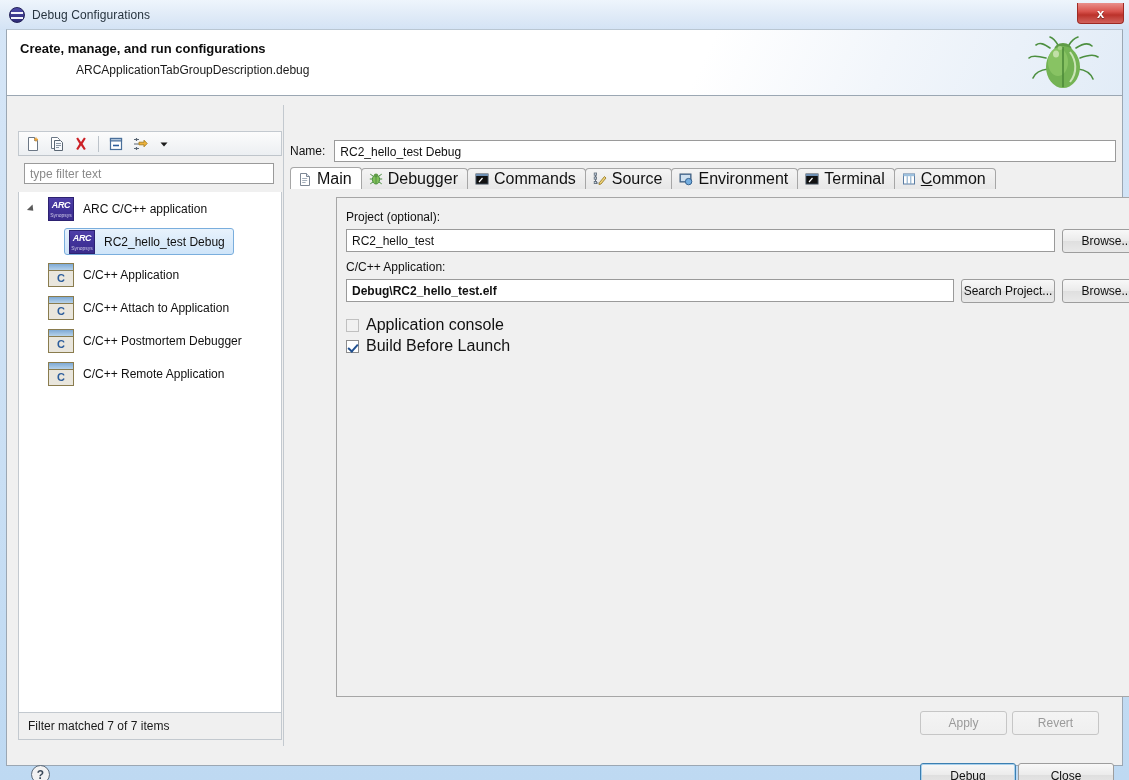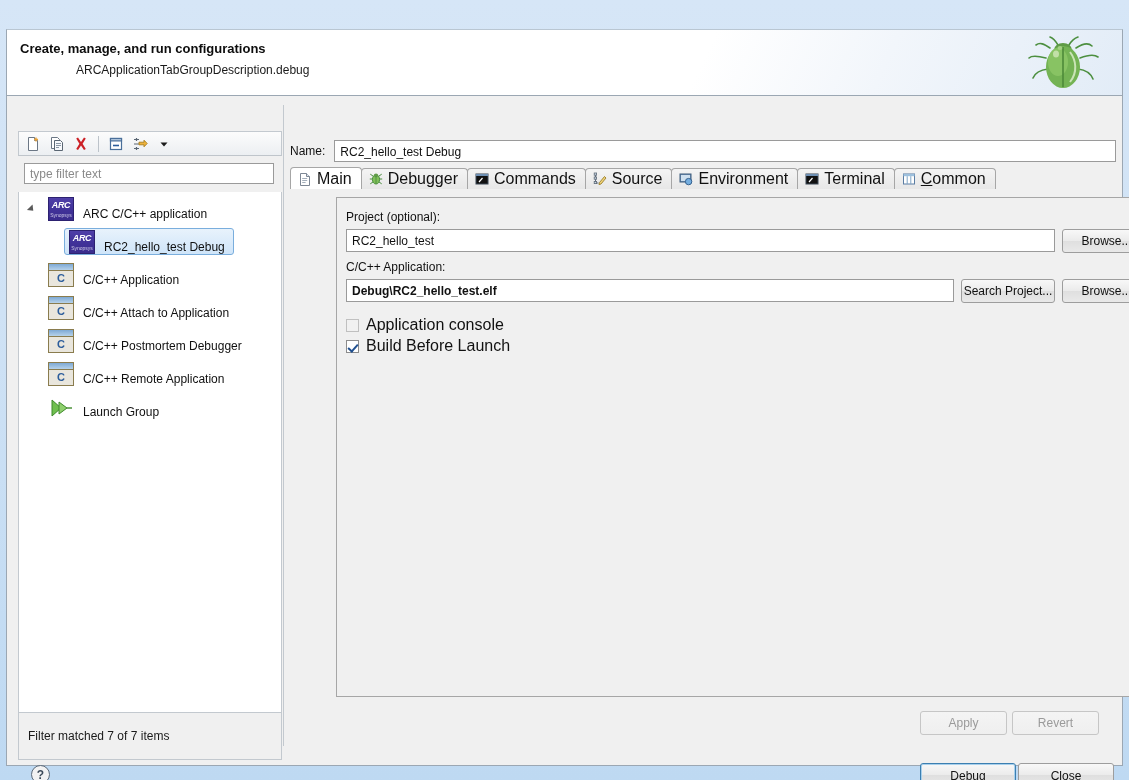--- a/index.html
+++ b/index.html
@@ -135,21 +135,21 @@
     font-size: 12px; color: #101010;
     cursor: default;
   }
   .tree-row.child { padding-left: 75px; }
   .tree-row.selected .sel-wrap {
     background: linear-gradient(180deg,#e8f2fc 0%, #cfe5f9 100%);
     border: 1px solid #7aaedd;
     border-radius: 3px;
   }
   .sel-wrap {
-    display: flex; align-items: flex-end;
+    display: flex; align-items: center;
     height: 27px; padding-right: 8px;
     border: 1px solid transparent;
     margin-left: -29px; padding-left: 29px;
   }
   .tree-row.child .sel-wrap { margin-left: -30px; padding-left: 4px; }
   .arrow {
     position: absolute; left: 10px; top: 13px;
     width: 0; height: 0;
     border-left: 5px solid #5a5a5a;
     border-top: 4px solid transparent;
@@ -190,21 +190,21 @@
     display:flex; align-items:center; justify-content:center;
     color:#2c5d9b; font-weight:bold; font-size:11px;
   }
   .icon-launch {
     width: 26px; height: 22px; flex: none; margin-right: 9px;
     position: relative;
   }
 
   .filter-status {
     position: absolute; left: 0; top: 607px;
-    width: 264px; height: 48px;
+    width: 264px; height: 28px;
     background: #f0f0f0;
     border: 1px solid #c3c9cf;
     border-top: 1px solid #c3c9cf;
     display: flex; align-items: center;
     padding-left: 9px;
     font-size: 12px; color: #1a1a1a;
   }
 
   .panel-divider {
     position: absolute; left: 276px; top: 75px;
@@ -322,20 +322,25 @@
     display: flex; align-items: center; justify-content: center;
     background: #f2f2f2;
     cursor: pointer;
   }
 </style>
 </head>
 <body>
 
 <div class="window">
 
+  <div class="titlebar">
+    <div class="title-icon"></div>
+    <div class="title-text">Debug Configurations</div>
+    <div class="close-btn">x</div>
+  </div>
 
   <div class="dialog">
 
     <div class="header">
       <div class="header-title">Create, manage, and run configurations</div>
       <div class="header-sub">ARCApplicationTabGroupDescription.debug</div>
       <div class="bug-wrap">
         <svg width="86" height="58" viewBox="0 0 86 58">
           <g stroke="#4c8f3f" stroke-width="1.6" fill="none" stroke-linecap="round">
             <path d="M30 12 C24 8 20 6 16 9"></path>
@@ -456,32 +461,20 @@
 
         <div class="tree-row">
           <div class="sel-wrap">
             <div class="icon-c">
               <div class="cglyph">C</div>
             </div>
             <span>C/C++ Remote Application</span>
           </div>
         </div>
 
-        <div class="tree-row">
-          <div class="sel-wrap">
-            <div class="icon-launch">
-              <svg width="26" height="22" viewBox="0 0 26 22">
-                <path d="M4 3 L4 19 L13 11 Z" fill="#6fbf4e" stroke="#3f8a2c" stroke-width="1"></path>
-                <path d="M11 5 L11 17 L19 11 Z" fill="#8fd06d" stroke="#3f8a2c" stroke-width="1"></path>
-                <path d="M19 11 L24 11" stroke="#3f8a2c" stroke-width="1.4"></path>
-              </svg>
-            </div>
-            <span>Launch Group</span>
-          </div>
-        </div>
 
       </div>
 
       <div class="filter-status">Filter matched 7 of 7 items</div>
     </div>
 
     <div class="panel-divider"></div>
 
     <div class="right-panel">
 

